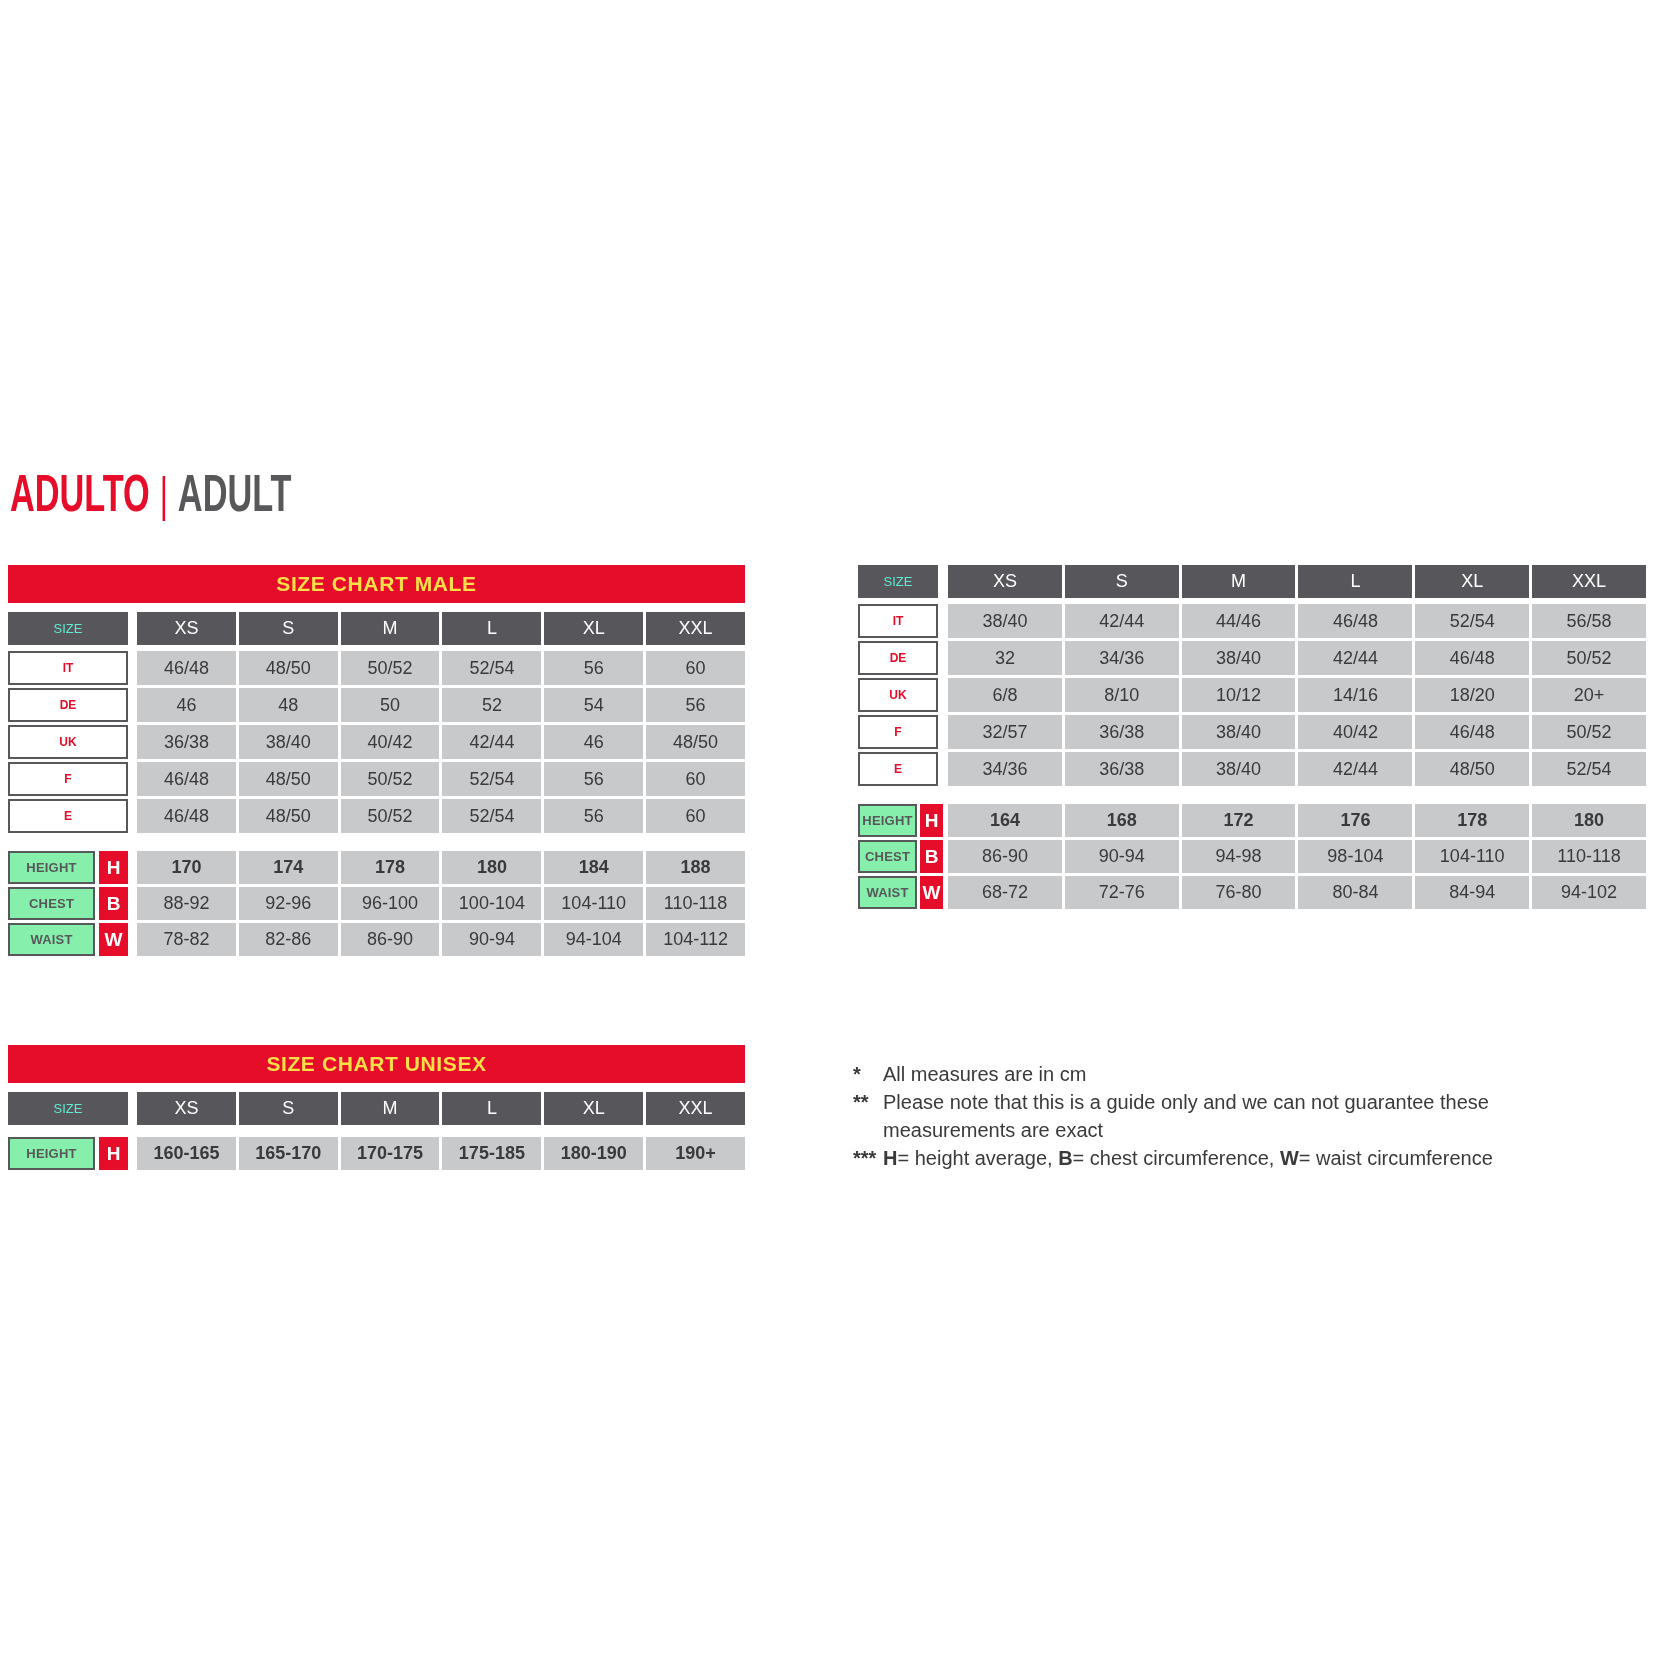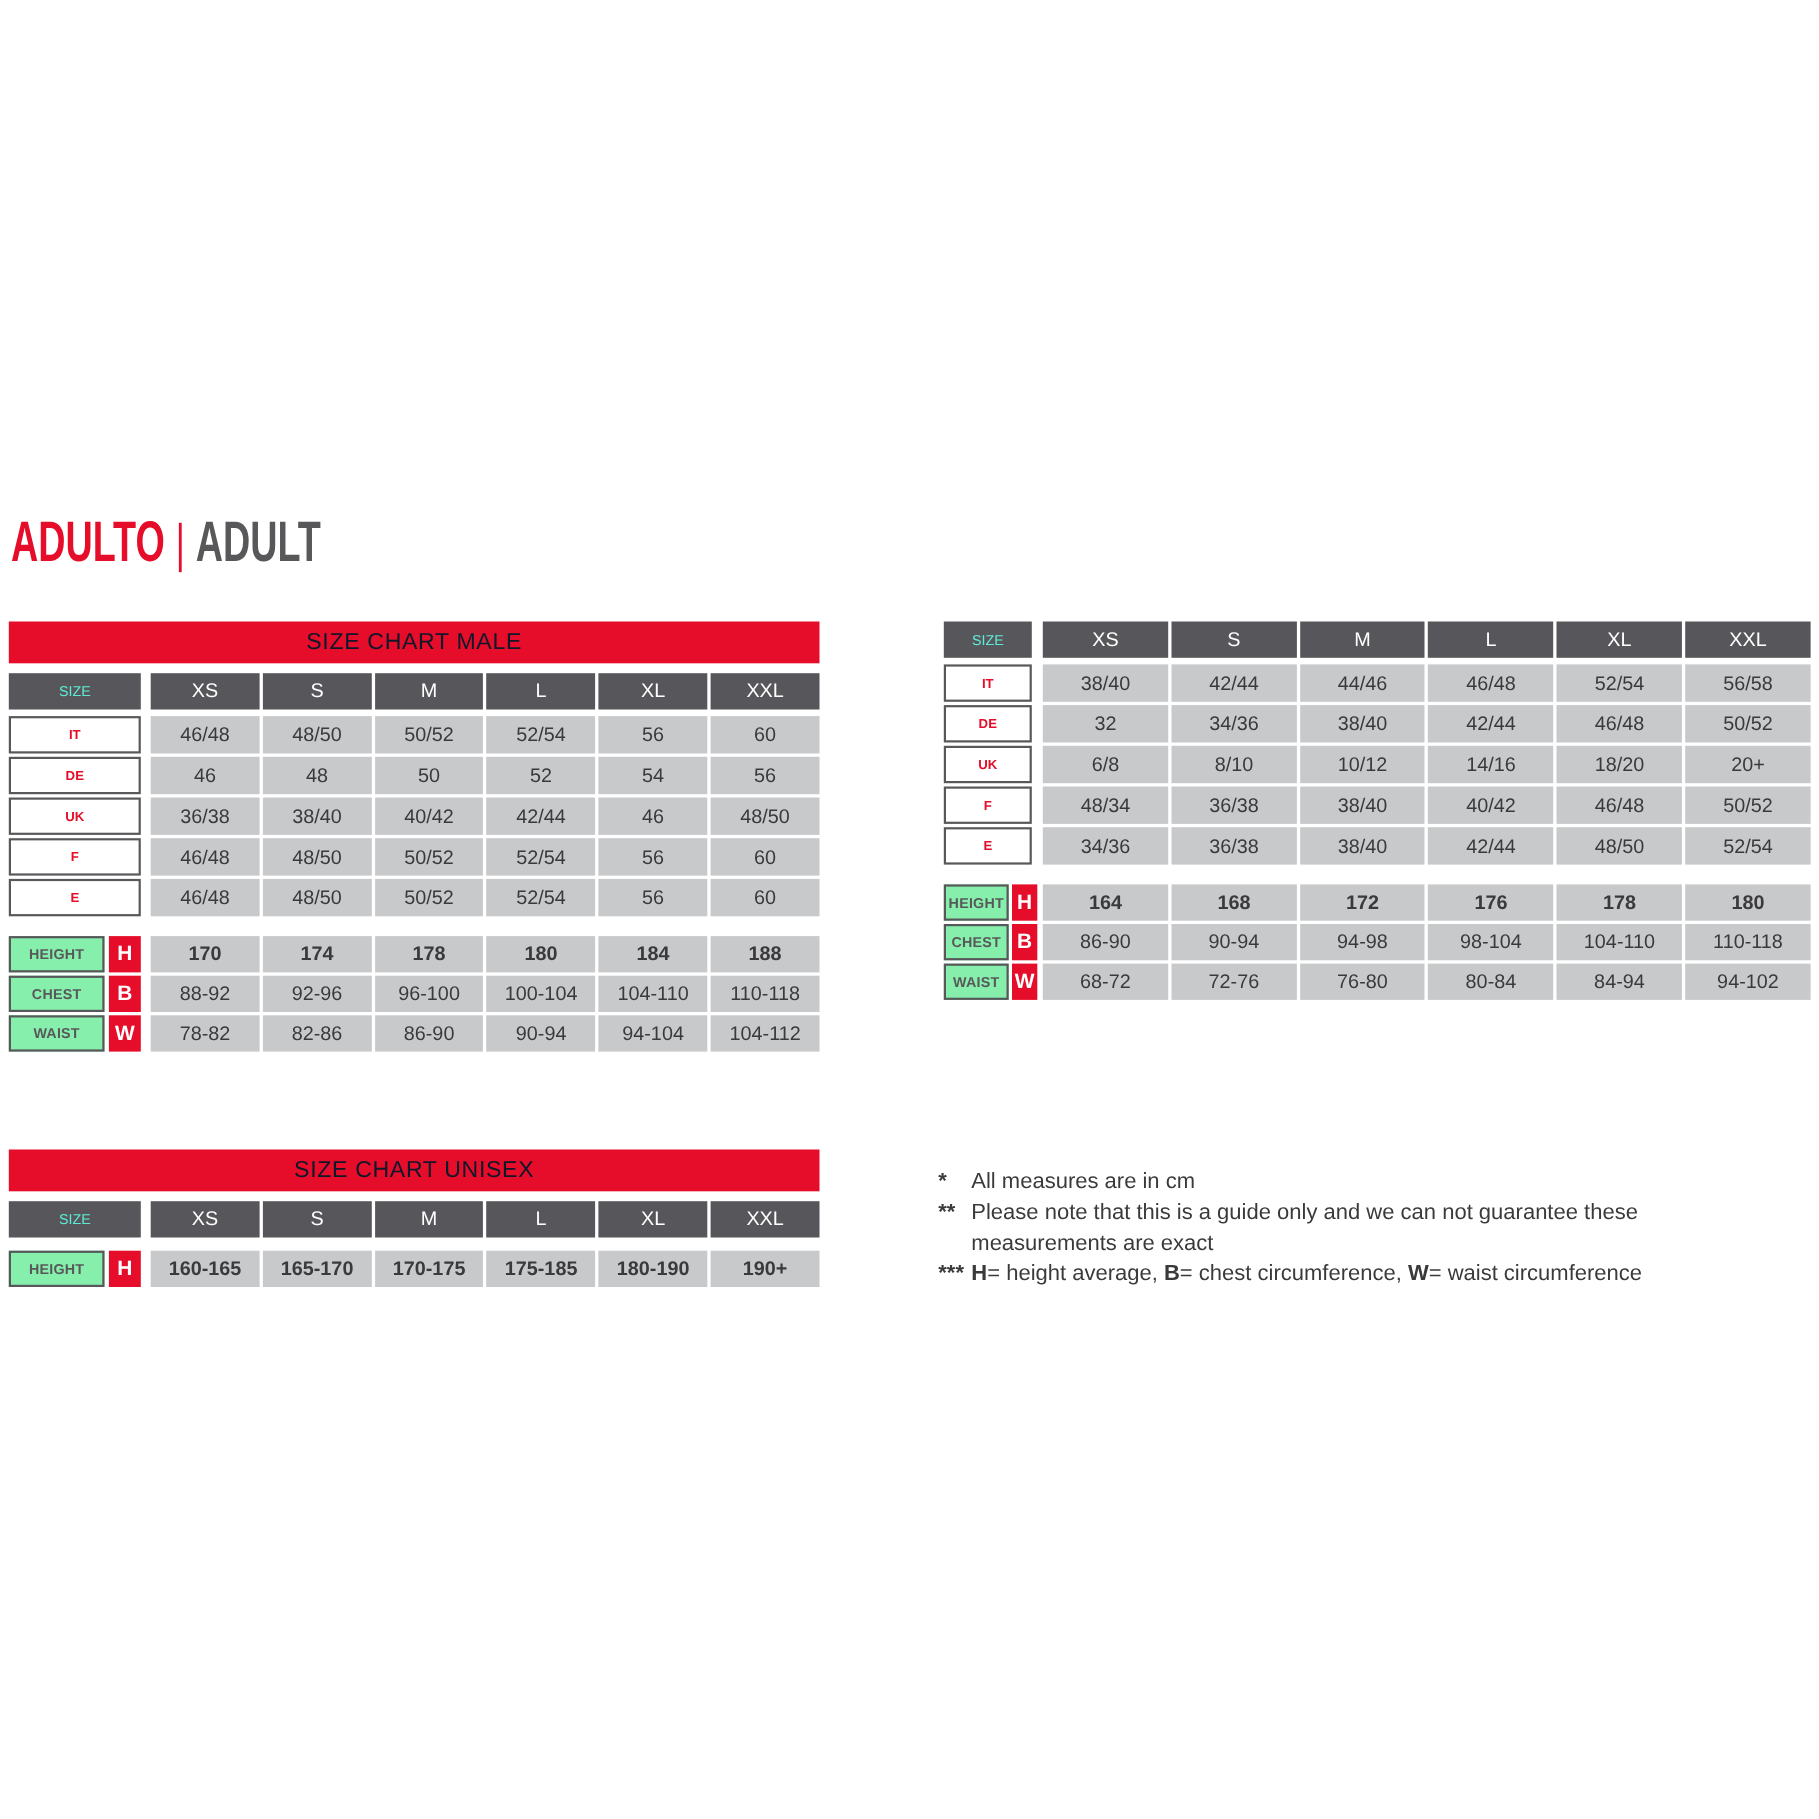--- a/index.html
+++ b/index.html
@@ -14,21 +14,21 @@
   .t-red{color:#e50d29;}
   .t-sep{color:#e50d29;font-weight:400;margin:0 15px;font-size:48px;}
   .t-gray{color:#58585a;}
 
   
   .sizetable{position:absolute;}
   .t-male{left:8px;top:565px;width:737px;}
   .t-female{left:858px;top:565px;width:788px;}
   .t-unisex{left:8px;top:1045px;width:737px;}
 
-  .banner{height:38px;background:#e50d29;color:#0f172a;font-weight:normal;font-size:21px;
+  .banner{height:38px;background:#e50d29;color:#fde047;font-weight:bold;font-size:21px;
     display:flex;align-items:center;justify-content:center;letter-spacing:0.6px;margin-bottom:9px;}
 
   .row{display:flex;height:34px;margin-bottom:3px;}
   .header-row{height:33px;margin-bottom:6px;}
   .mrow{height:33px;}
   .gap-before{margin-top:18px;}
 
   .label-area{display:flex;flex:none;}
   .t-male .label-area,.t-unisex .label-area{width:120px;margin-right:9px;}
   .t-female .label-area{width:85px;margin-right:5px;}
@@ -252,21 +252,21 @@
         <div class="cell">14/16</div>
         <div class="cell">18/20</div>
         <div class="cell">20+</div>
       </div>
     </div>
     <div class="row">
       <div class="label-area">
           <div class="sizebox">F</div>
         </div>
       <div class="cells">
-        <div class="cell">48/34</div>
+        <div class="cell">32/57</div>
         <div class="cell">36/38</div>
         <div class="cell">38/40</div>
         <div class="cell">40/42</div>
         <div class="cell">46/48</div>
         <div class="cell">50/52</div>
       </div>
     </div>
     <div class="row">
       <div class="label-area">
           <div class="sizebox">E</div>

